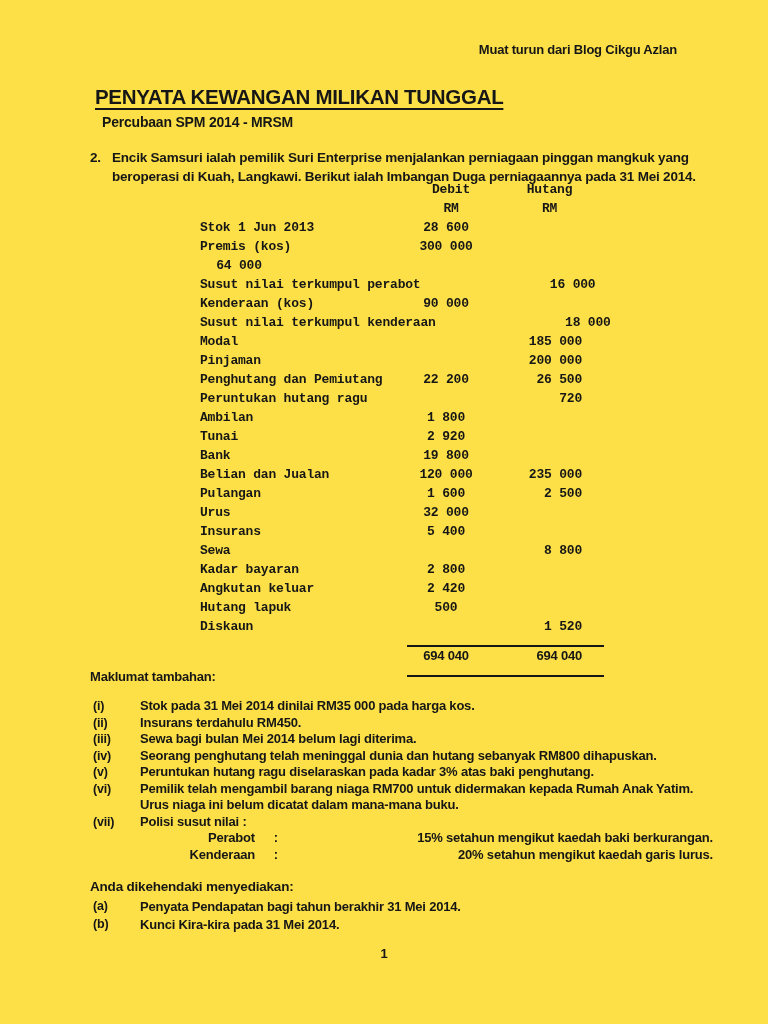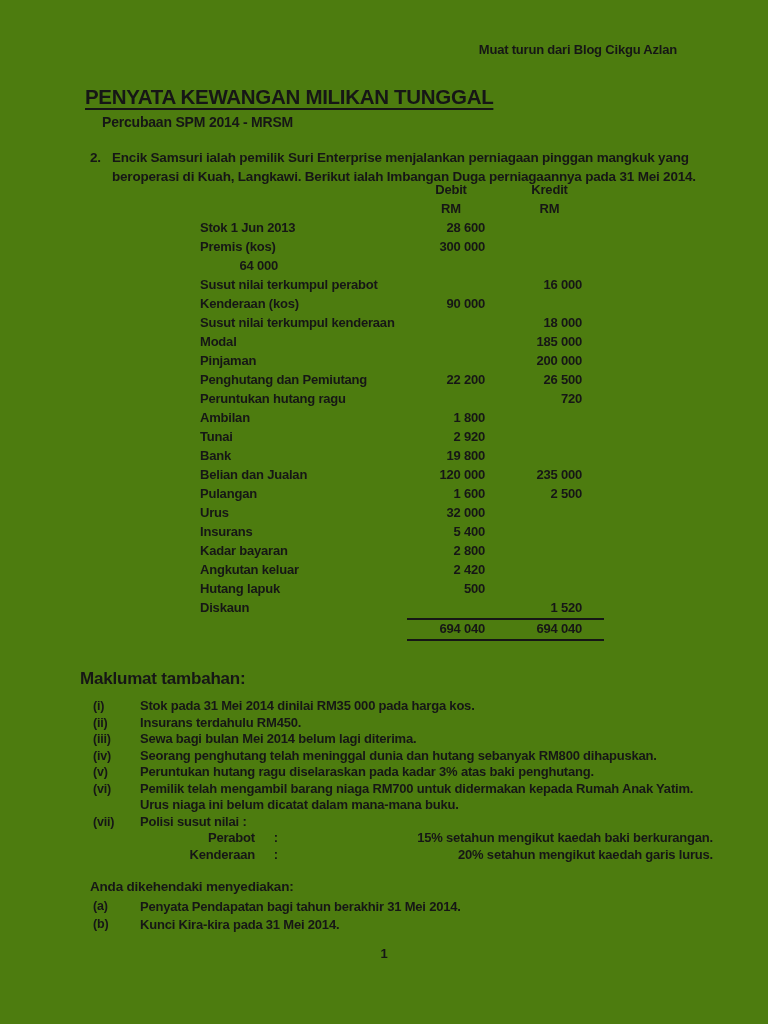--- a/index.html
+++ b/index.html
@@ -6,64 +6,64 @@
   html, body { background: #ffffff; }
   body {
     width: 768px; height: 1024px;
     font-family: "Liberation Sans", "DejaVu Sans", sans-serif;
     font-weight: bold;
     color: #161616;
     position: relative;
     overflow: hidden;
     letter-spacing: -0.2px;
   }
-  .page { position: absolute; inset: 0; background: #4d7c0f; }
+  .page { position: absolute; inset: 0; background: #fde047; }
 
   .download-note {
     position: absolute; top: 42px; right: 91px;
     font-size: 13px;
   }
   .title {
-    position: absolute; left: 85px; top: 85px;
+    position: absolute; left: 95px; top: 85px;
     font-size: 20.5px; letter-spacing: -0.3px;
     text-decoration: underline;
     text-decoration-thickness: 2px;
     text-underline-offset: 4px;
   }
   .subtitle {
     position: absolute; left: 102px; top: 114px;
     font-size: 14px;
   }
 
   .question {
     position: absolute; left: 90px; top: 148px;
     display: flex; font-size: 13.5px; line-height: 19px;
   }
   .q-num { flex: 0 0 22px; }
   .q-text { white-space: pre-line; width: 590px; }
 
   
   .tb { position: absolute; left: 200px; top: 180px; width: 404px; font-size: 13px; }
-  .tb-row, .tb-head { display: flex; line-height: 19px; }
+  .tb-row, .tb-head { display: flex; line-height: 19px; font-family: Liberation Mono, monospace; }
   .tb-label  { flex: 0 0 207px; white-space: nowrap; }
-  .tb-debit  { flex: 0 0 88px;  text-align: right; padding-right: 10px; white-space: nowrap; }
+  .tb-debit  { flex: 0 0 88px;  text-align: center; padding-right: 10px; white-space: nowrap; }
   .tb-kredit { flex: 0 0 109px; text-align: right; padding-right: 22px; white-space: nowrap; }
   .tb-head .tb-debit, .tb-head .tb-kredit { text-align: center; padding-right: 0; }
   .tb-total { display: flex; }
   .tb-total-spacer { flex: 0 0 207px; }
   .tb-total-wrap {
     flex: 0 0 197px; display: flex;
     border-top: 2px solid #161616; border-bottom: 2px solid #161616;
-    padding: 1px 0 3px 0; margin-top: 1px;
+    padding: 1px 0 12px 0; margin-top: 9px;
   }
 
   
   .mk-heading {
-    position: absolute; left: 80px; top: 669px;
-    font-size: 17px;
+    position: absolute; left: 90px; top: 669px;
+    font-size: 13px;
   }
   .mk-list {
     position: absolute; left: 93px; top: 698px;
     width: 620px; font-size: 13px; line-height: 16.5px;
   }
   .li-row { display: flex; }
   .li-num { flex: 0 0 47px; font-size: 12.5px; }
   .li-text { flex: 1; white-space: pre-line; max-width: 565px; }
   .dep-row { display: flex; padding-left: 47px; text-align: right; }
   .dep-asset { flex: 0 0 115px; }
@@ -98,21 +98,21 @@
   <div class="question">
     <span class="q-num">2.</span>
     <span class="q-text">Encik Samsuri ialah pemilik Suri Enterprise menjalankan perniagaan pinggan mangkuk yang
 beroperasi di Kuah, Langkawi. Berikut ialah Imbangan Duga perniagaannya pada 31 Mei 2014.</span>
   </div>
 
   <div class="tb">
     <div class="tb-head">
       <div class="tb-label"></div>
       <div class="tb-debit">Debit</div>
-      <div class="tb-kredit">Kredit</div>
+      <div class="tb-kredit">Hutang</div>
     </div>
     <div class="tb-head">
       <div class="tb-label"></div>
       <div class="tb-debit">RM</div>
       <div class="tb-kredit">RM</div>
     </div>
     <div id="tb-rows">
         <div class="tb-row">
           <div class="tb-label">Stok 1 Jun 2013</div>
           <div class="tb-debit">28 600</div>
@@ -189,20 +189,25 @@
         </div>
         <div class="tb-row">
           <div class="tb-label">Urus</div>
           <div class="tb-debit">32 000</div>
           <div class="tb-kredit"></div>
         </div>
         <div class="tb-row">
           <div class="tb-label">Insurans</div>
           <div class="tb-debit">5 400</div>
           <div class="tb-kredit"></div>
+        </div>
+        <div class="tb-row">
+          <div class="tb-label">Sewa</div>
+          <div class="tb-debit"></div>
+          <div class="tb-kredit">8 800</div>
         </div>
         <div class="tb-row">
           <div class="tb-label">Kadar bayaran</div>
           <div class="tb-debit">2 800</div>
           <div class="tb-kredit"></div>
         </div>
         <div class="tb-row">
           <div class="tb-label">Angkutan keluar</div>
           <div class="tb-debit">2 420</div>
           <div class="tb-kredit"></div>

